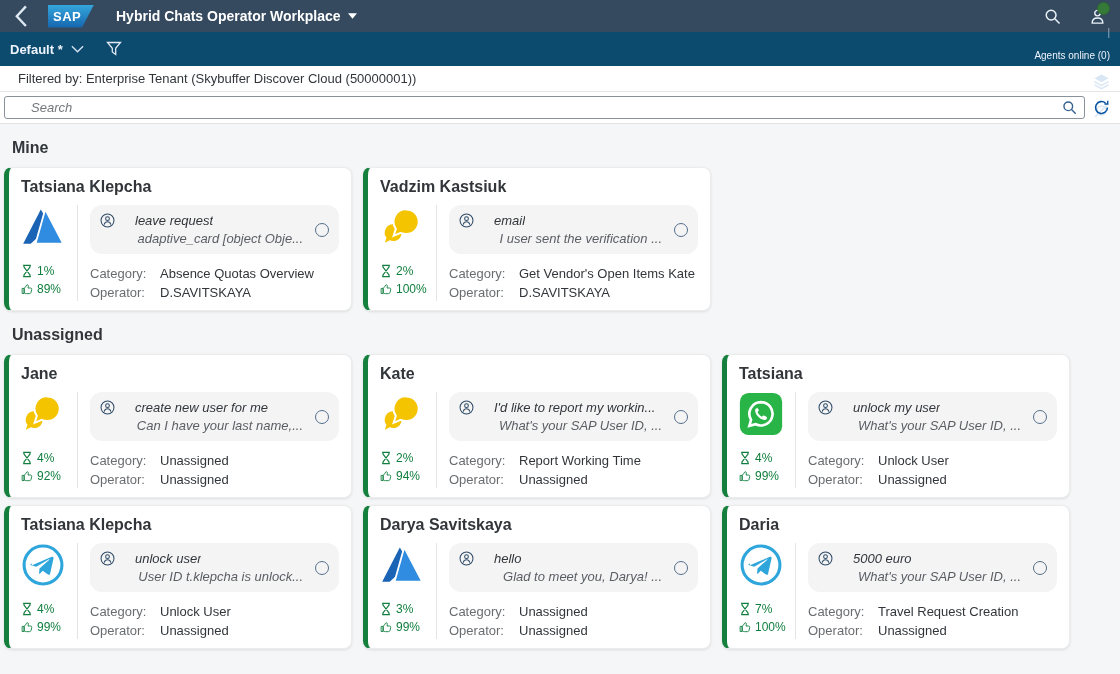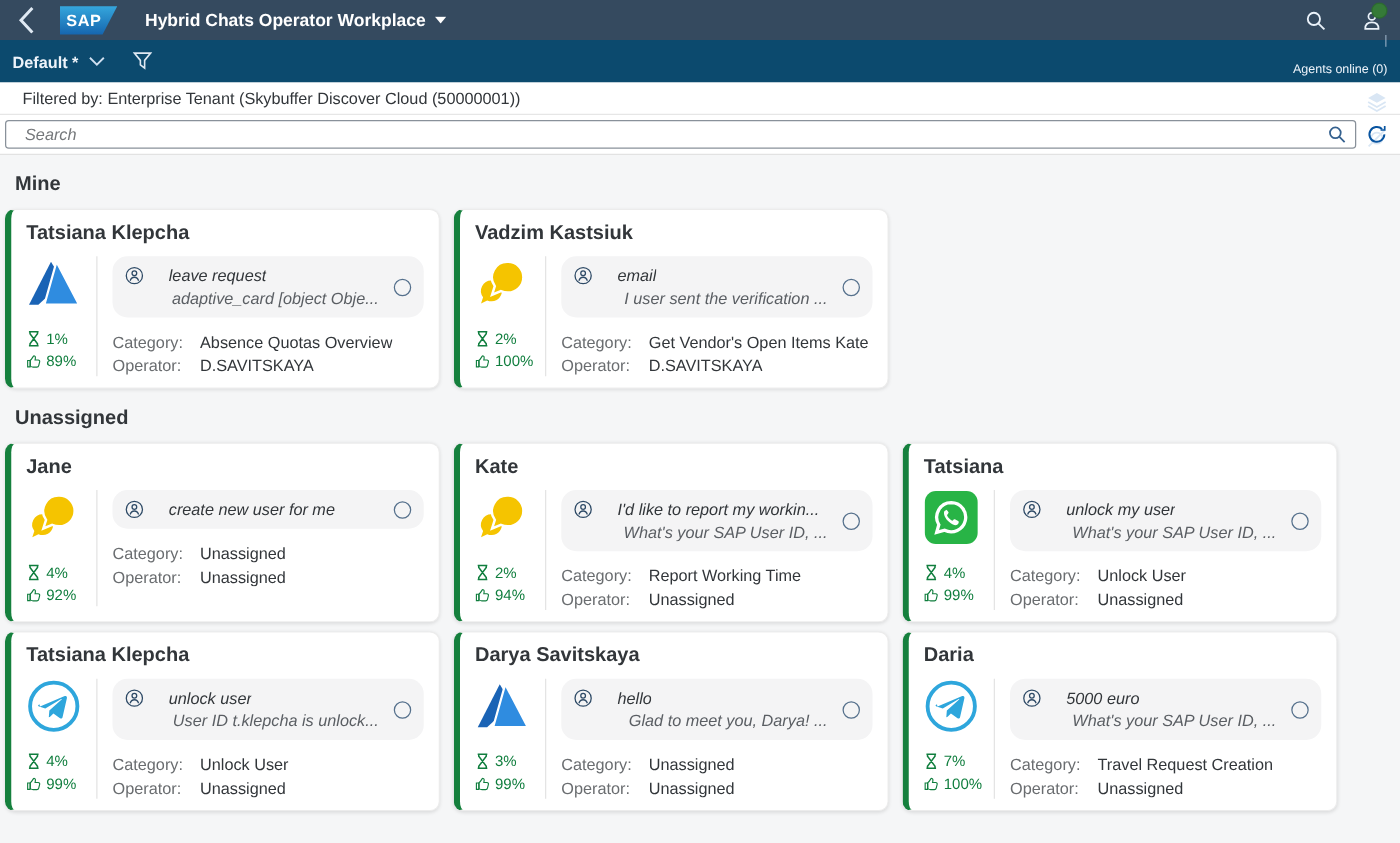--- a/index.html
+++ b/index.html
@@ -55,21 +55,21 @@
   }
 
   
   .search-row {
     background: #ffffff; padding: 4px 4px; display: flex; align-items: center; gap: 8px;
     border-bottom: 1px solid #e2e2e2;
   }
   .search-wrap { position: relative; flex: 1; }
   .search-input {
     width: 100%; height: 23px; border: 1px solid #89919a; border-radius: 3px;
-    padding: 0 30px 0 15px; font-size: 13px; color: #32363a; background: #fff;
+    padding: 0 30px 0 26px; font-size: 13px; color: #32363a; background: #fff;
     font-family: "Liberation Sans", sans-serif;
   }
   .search-input::placeholder { font-style: italic; color: #74777a; }
   .search-glass { position: absolute; right: 8px; top: 4px; width: 15px; height: 15px; color: #35618f; display: flex; }
   .refresh-btn { width: 17px; height: 17px; display: flex; color: #0854a0; margin-right: 6px; }
 
   
   .content { padding: 0 4px; }
   .section-title { font-size: 16px; font-weight: bold; color: #32363a; margin: 15px 0 10px 8px; }
   .card-grid { display: flex; flex-wrap: wrap; column-gap: 11px; row-gap: 7px; }
@@ -360,20 +360,21 @@
           <div class="bubble-line1">
             <span class="person-circle">
               <svg viewBox="0 0 16 16" fill="none" stroke="#2e4a66" stroke-width="1.1">
                       <circle cx="8" cy="8" r="6.9"></circle>
                       <circle cx="8" cy="6" r="2"></circle>
                       <path d="M4.4 12.4c.6-2 1.9-3 3.6-3s3 1 3.6 3"></path>
                     </svg>
             </span>
             <span class="msg-title">create new user for me</span>
           </div>
+          <div class="bubble-line2">Can I have your last name,...</div>
           <span class="select-radio"></span>
         </div>
         <div class="meta">
           <div class="meta-row">
             <span class="meta-label">Category:</span>
             <span class="meta-value">Unassigned</span>
           </div>
           <div class="meta-row">
             <span class="meta-label">Operator:</span>
             <span class="meta-value">Unassigned</span>

